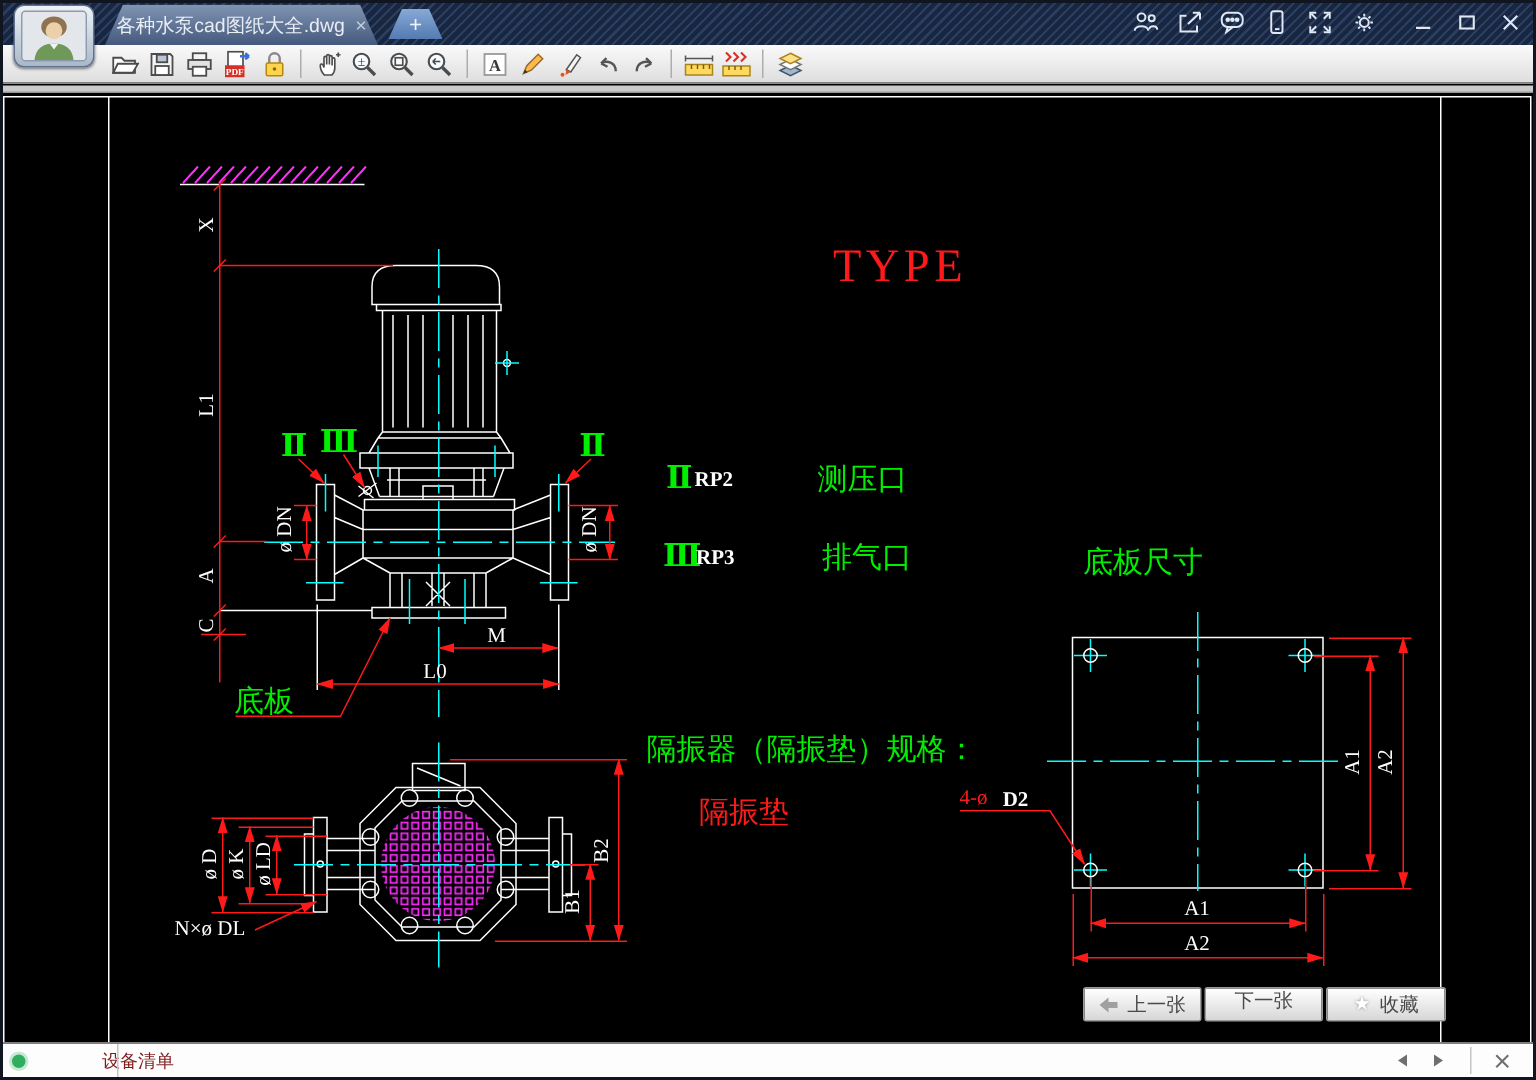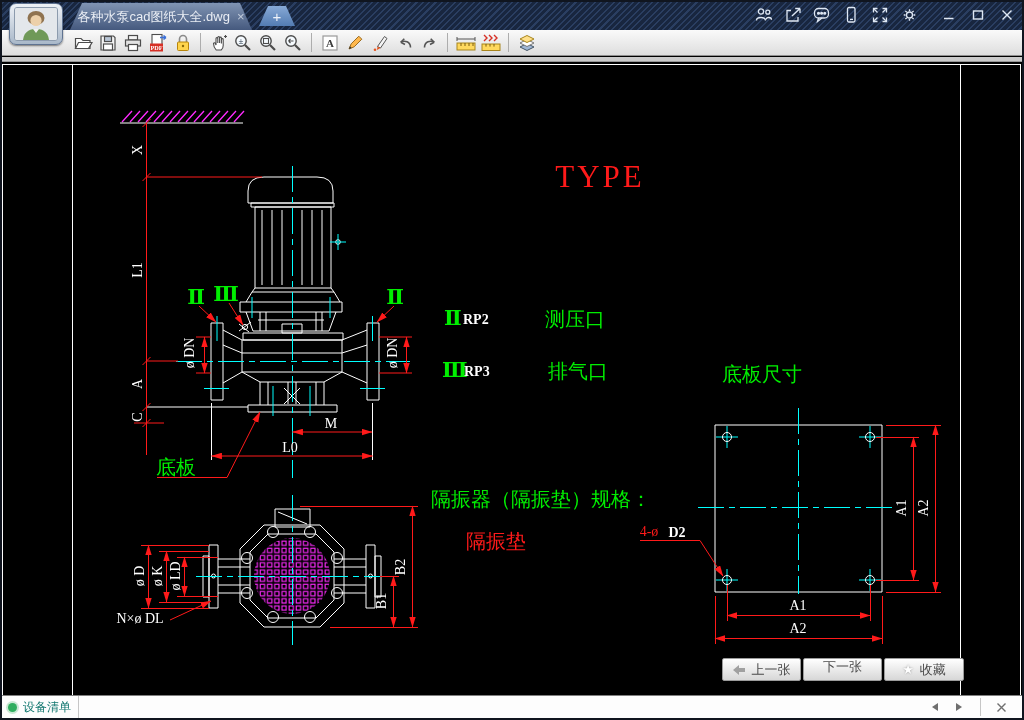--- a/index.html
+++ b/index.html
@@ -53,21 +53,21 @@
   .pbtn{height:23px;border:1px solid #9b9b9b;border-radius:2px;background:linear-gradient(#ffffff,#d7d7d7);
     display:flex;align-items:center;justify-content:center;gap:6px;font-size:13px;color:#4a4a4a;
     box-sizing:border-box;}
   .pbtn.b1{width:79px;} .pbtn.b2{width:79px;flex-direction:column;} .pbtn.b3{width:80px;}
   .star{color:#ffffff;text-shadow:0 0 2px #8a8a8a;font-size:13px;font-family:"DejaVu Sans",sans-serif;}
   
   .statusbar{position:absolute;left:0;top:695px;width:1024px;height:23px;background:#fdfdfd;
     border-top:1px solid #7f7f7f;box-sizing:border-box;}
   .sb-left{position:absolute;left:8px;top:0;height:22px;display:flex;align-items:center;gap:6px;}
   .sb-dot{width:9px;height:9px;border-radius:50%;background:#2fae5f;box-shadow:0 0 0 2px #c9e8d4;}
-  .sb-label{font-size:12px;color:#0f766e;}
+  .sb-label{font-size:12px;color:#7f1d1d;margin-left:45px;}
   .sb-sep1{position:absolute;left:78px;top:0;width:1px;height:22px;background:#c6c6c6;}
   .sb-sep2{position:absolute;left:980px;top:2px;width:1px;height:18px;background:#c6c6c6;}
   .sb-ctl{position:absolute;top:3px;width:18px;height:16px;display:flex;align-items:center;justify-content:center;}
   .border-overlay{position:absolute;inset:0;border:2px solid #10151f;pointer-events:none;z-index:99;}
 </style>
 </head>
 <body>
 
 <div id="window">
 

